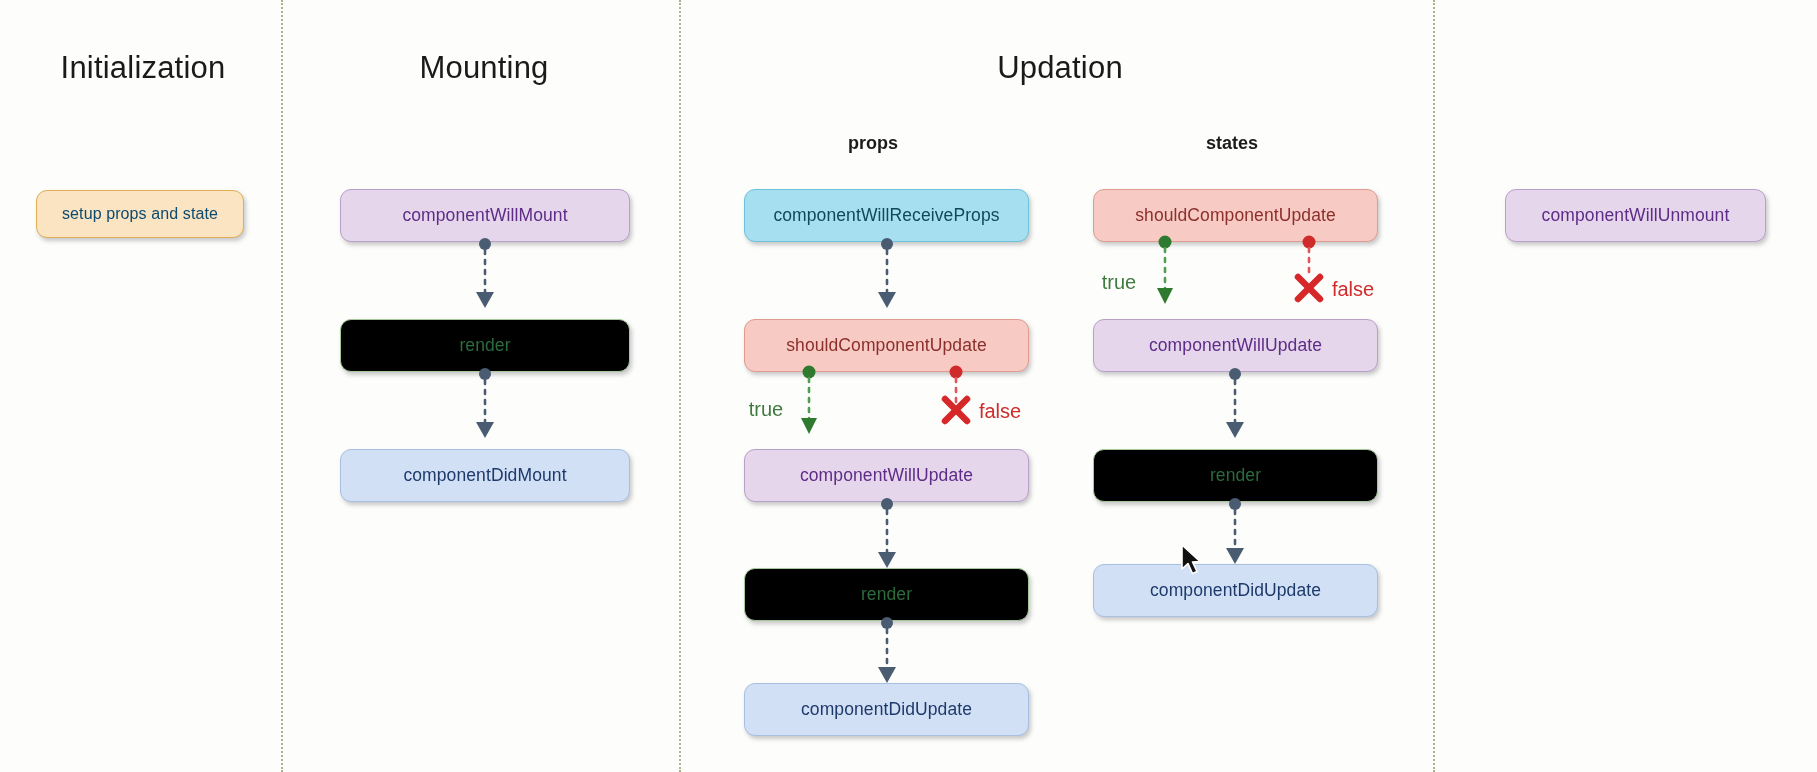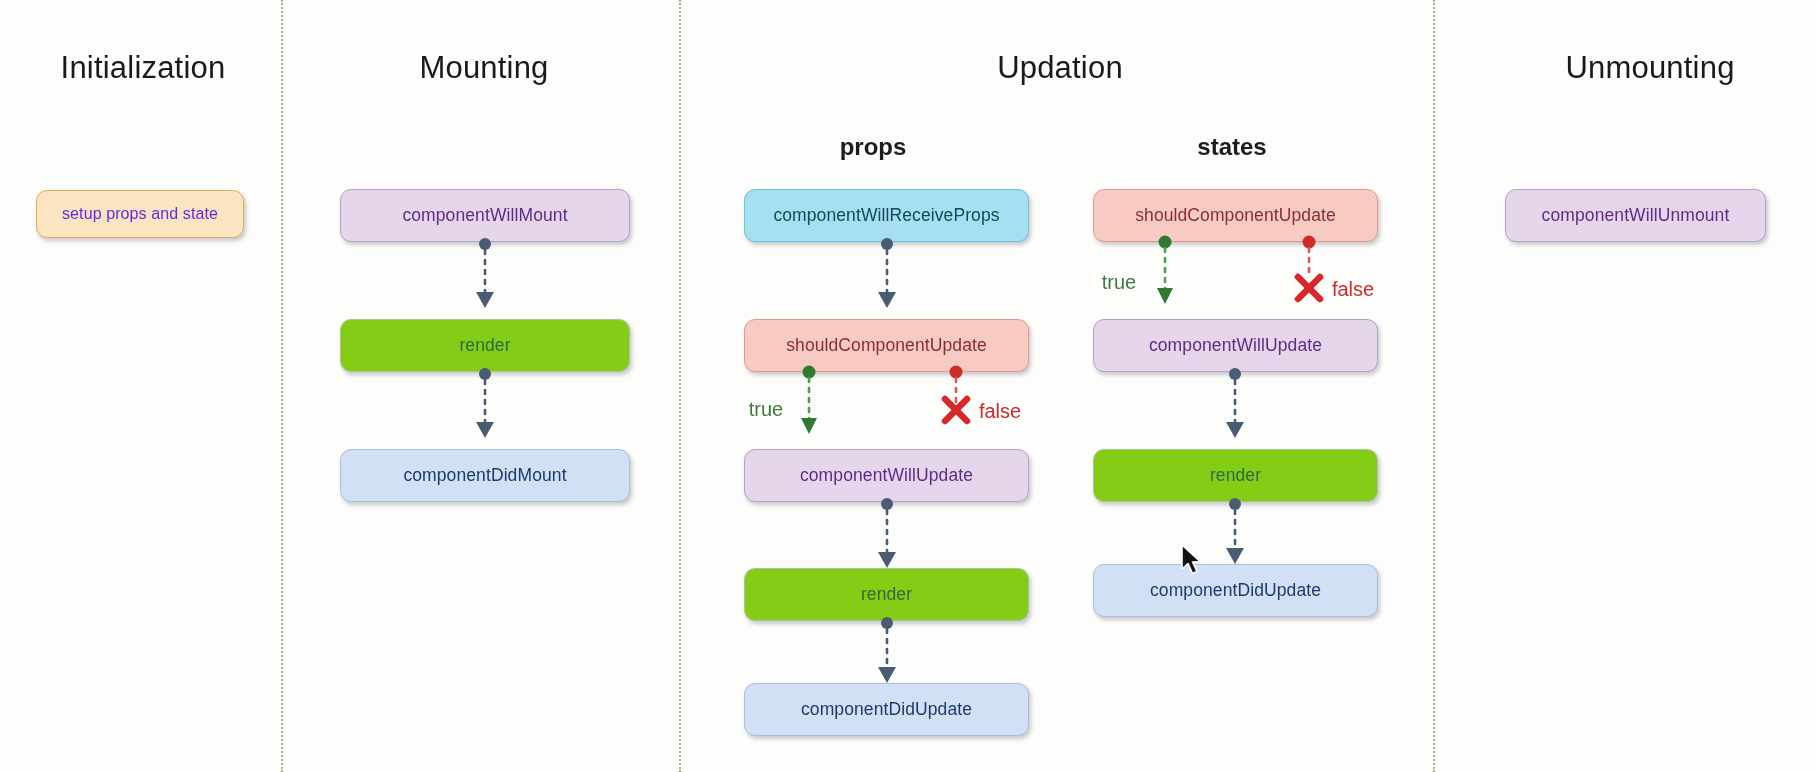--- a/index.html
+++ b/index.html
@@ -27,21 +27,21 @@
     font-size:31px;
     font-weight:400;
     color:#1a1a1a;
     letter-spacing:.2px;
     white-space:nowrap;
     transform:translateX(-50%);
   }
   .sub-title{
     position:absolute;
     text-align:center;
-    font-size:24px;
+    font-size:18px;
     font-weight:700;
     color:#1c1c1c;
     white-space:nowrap;
     transform:translateX(-50%);
   }
 
   
   .node{
     position:absolute;
     box-sizing:border-box;
@@ -53,25 +53,25 @@
     border-style:solid;
     font-size:17.5px;
     font-weight:400;
     letter-spacing:.1px;
     white-space:nowrap;
     box-shadow:2px 3px 4px rgba(80,80,90,.30);
   }
   .node.small{font-size:16px;}
 
   .n-purple {background:#e5d6ec; border-color:#b9a0c8; color:#5e2c87;}
-  .n-green  {background:#84cc16; border-color:#a6c79a; color:#2c6b3d;}
+  .n-green  {background:#000000; border-color:#a6c79a; color:#2c6b3d;}
   .n-blue   {background:#d2e0f6; border-color:#a8bfe0; color:#1d3a6b;}
   .n-cyan   {background:#a5dff0; border-color:#6fc2dc; color:#12485c;}
   .n-salmon {background:#f7cbc4; border-color:#e09b90; color:#8c2f2c;}
-  .n-peach  {background:#fbe4c2; border-color:#e0ae56; color:#6d28d9;}
+  .n-peach  {background:#fbe4c2; border-color:#e0ae56; color:#0c4a6e;}
 
   
   .conn{position:absolute;}
   .conn svg{display:block;overflow:visible;}
 
   
   .branch-label{
     position:absolute;
     font-size:20px;
     white-space:nowrap;
@@ -95,21 +95,20 @@
 
 <div id="stage">
 
   <div class="divider" style="left:281px;"></div>
   <div class="divider" style="left:679px;"></div>
   <div class="divider" style="left:1433px;"></div>
 
   <div class="col-title" style="left:143px;top:50px;">Initialization</div>
   <div class="col-title" style="left:484px;top:50px;">Mounting</div>
   <div class="col-title" style="left:1060px;top:50px;">Updation</div>
-  <div class="col-title" style="left:1650px;top:50px;">Unmounting</div>
 
   <div class="sub-title" style="left:873px;top:133px;">props</div>
   <div class="sub-title" style="left:1232px;top:133px;">states</div>
 
   <div class="node n-peach small" style="left:36px;top:190px;width:208px;height:48px;">setup props and state</div>
 
   <div class="node n-purple" style="left:340px;top:189px;width:290px;height:53px;text-align:right;">componentWillMount</div>
 
   <div class="conn" style="left:470px;top:238px;">
     <svg width="30" height="72" viewBox="0 0 30 72">

